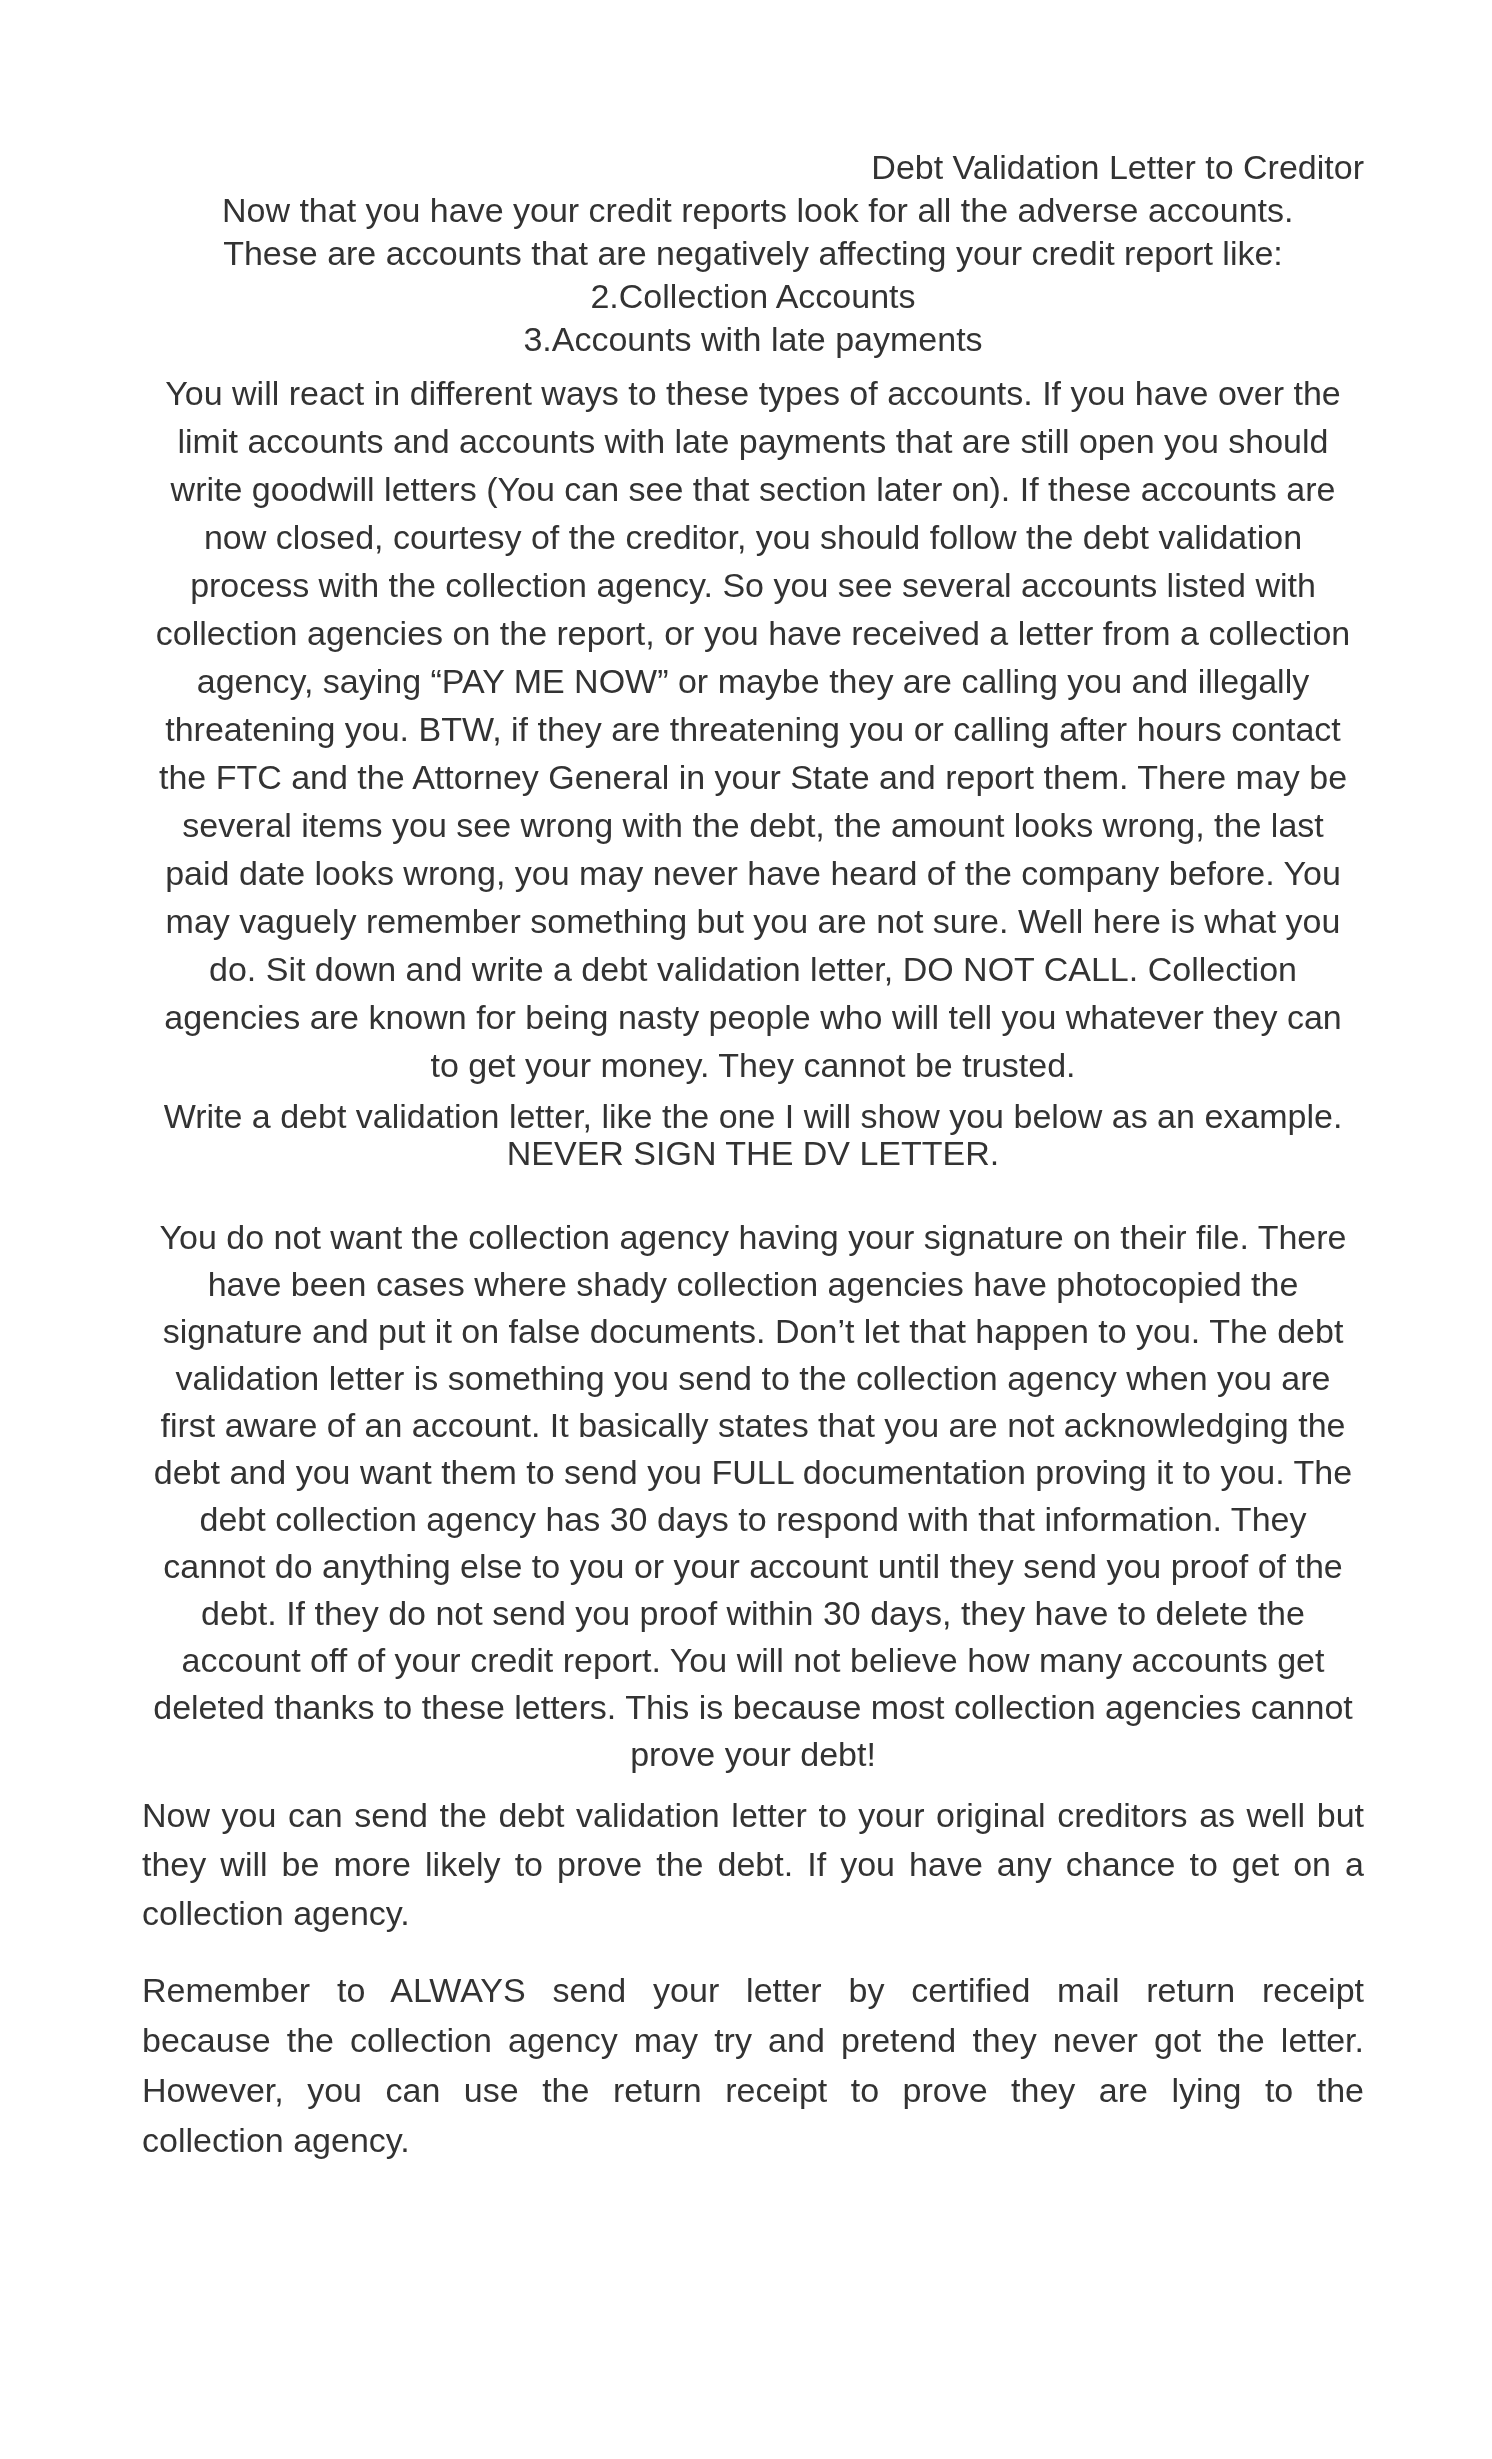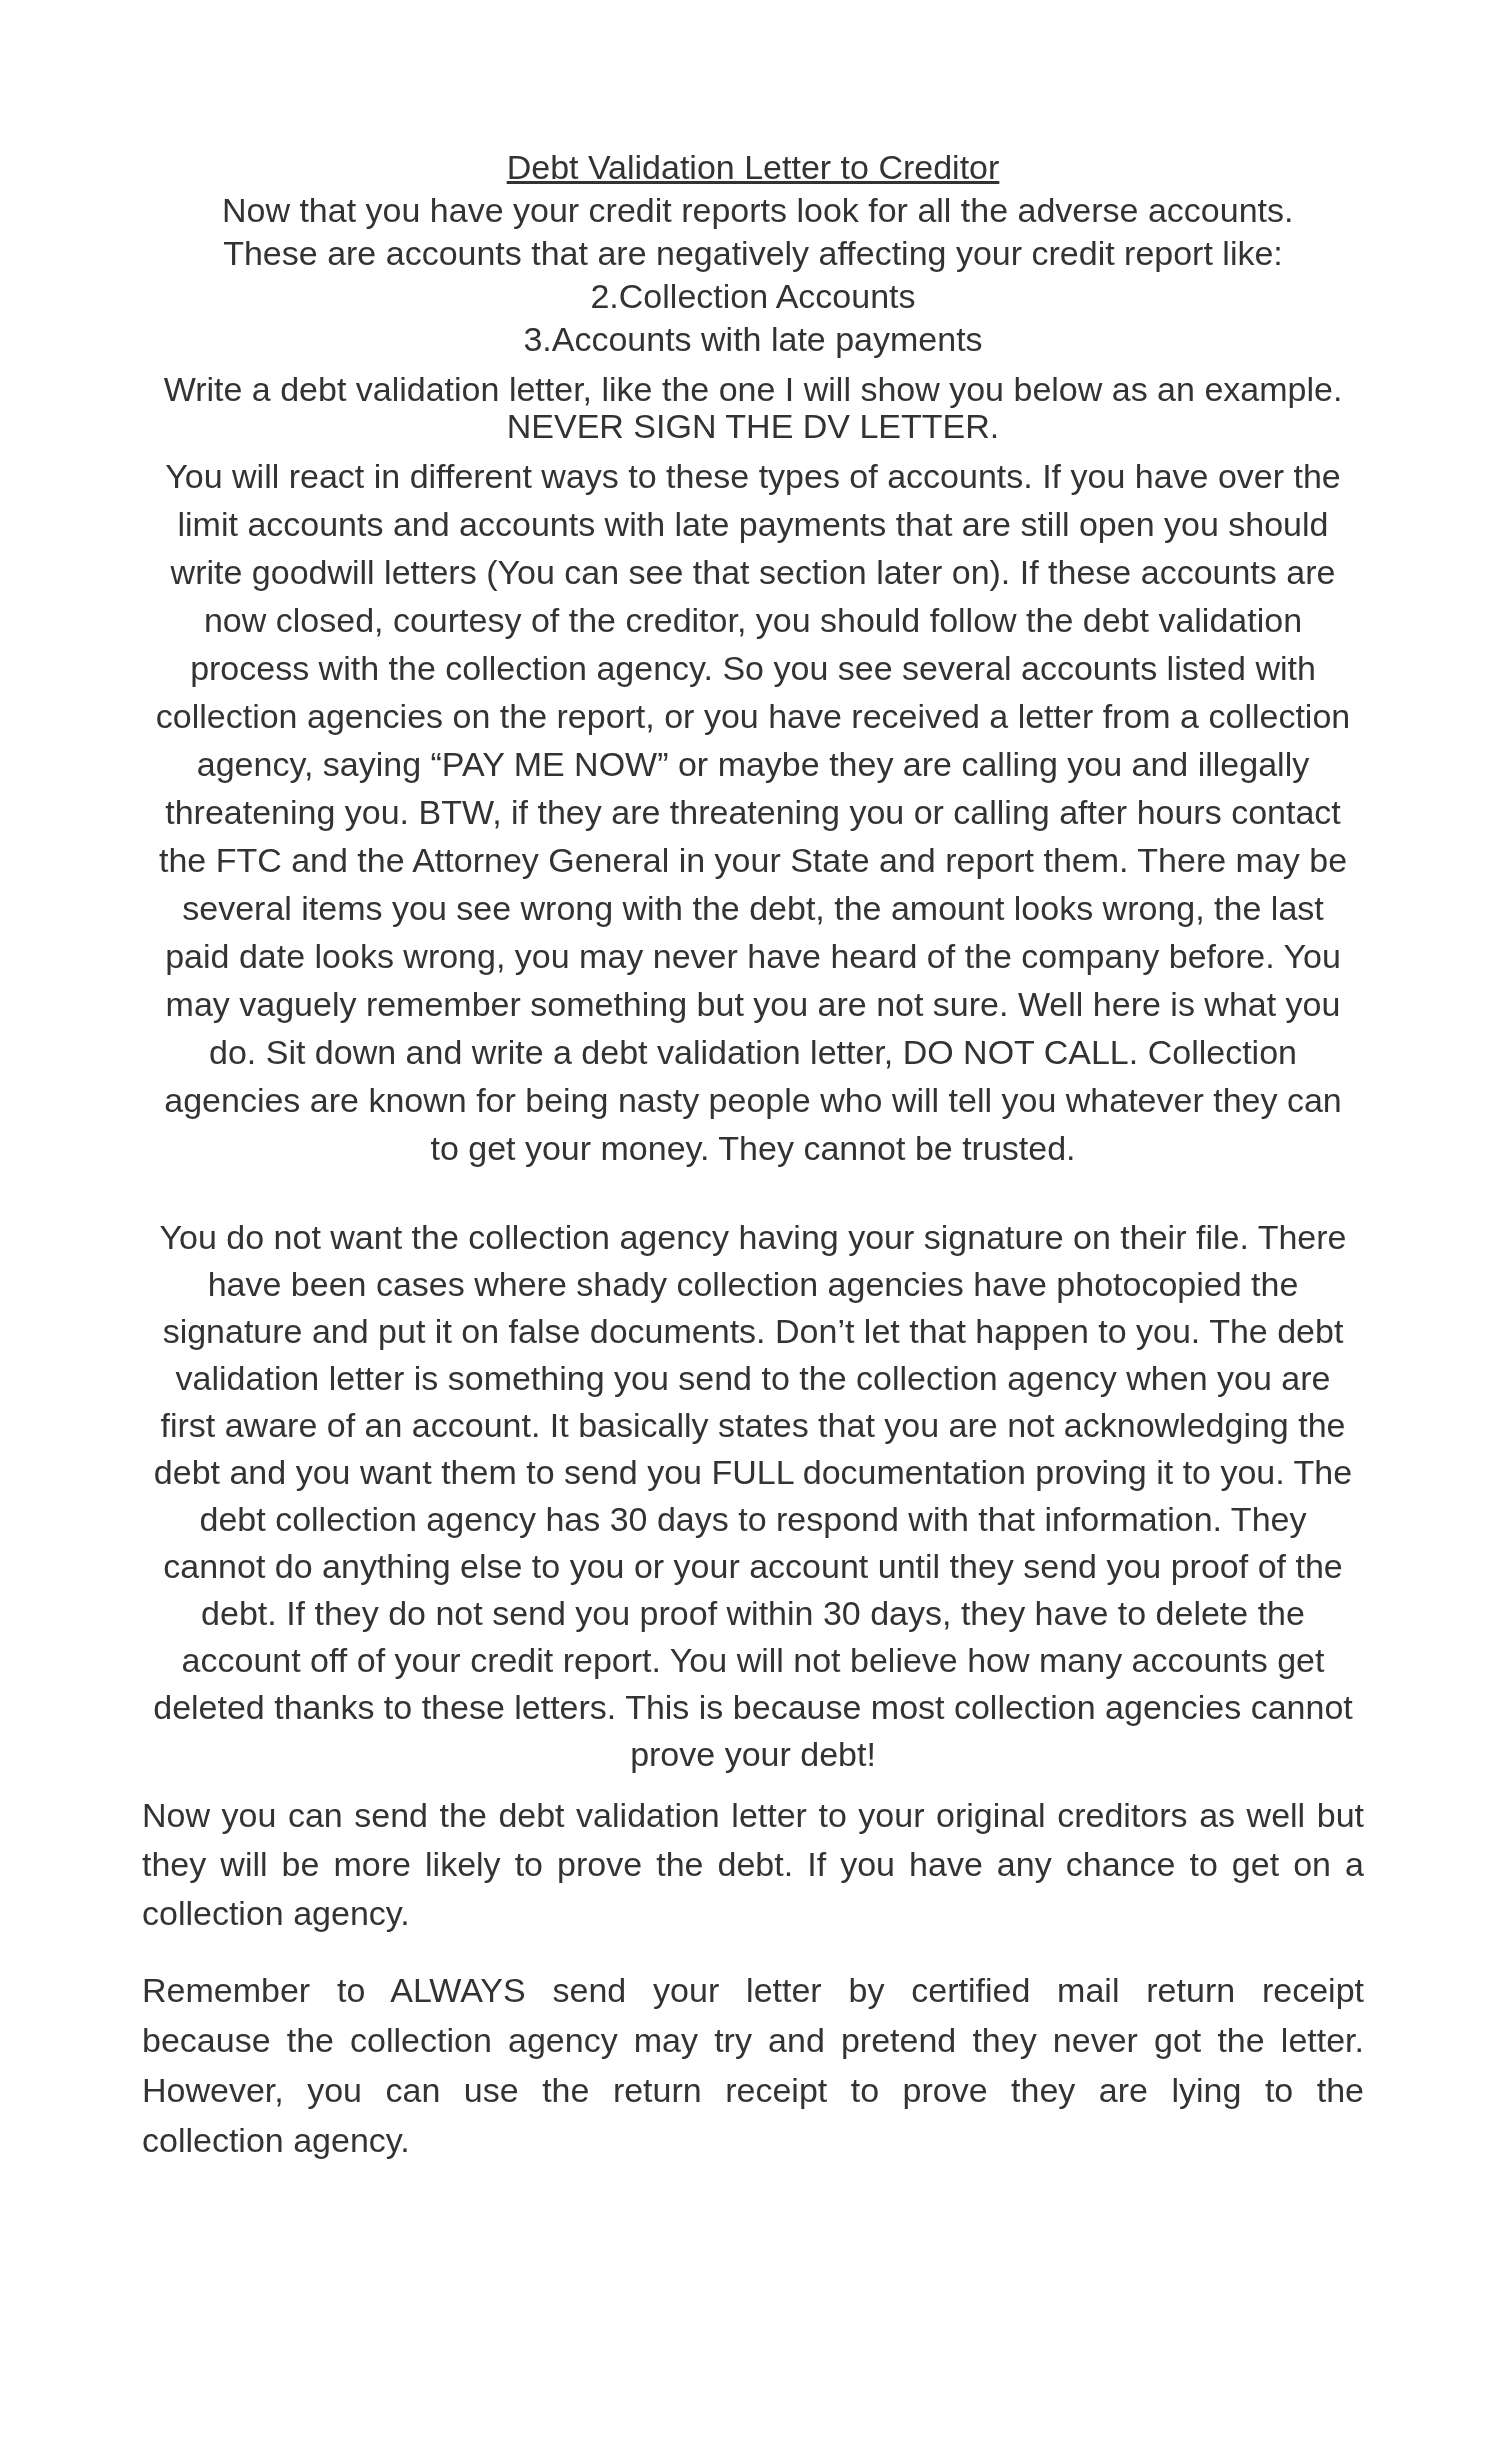--- a/index.html
+++ b/index.html
@@ -14,21 +14,21 @@
     height: 2459px;
     background: #ffffff;
     color: #333333;
     font-size: 34px;
     font-weight: 400;
     padding: 146px 129px 0 142px;
     overflow: hidden;
   }
   .block { width: 100%; }
   .tline { white-space: pre-wrap; text-align: center; }
-  .title { text-align: center; text-decoration: underline; }
+  .title { text-align: right; }
   .intro          { line-height: 43px; }
   .para-react     { line-height: 48px; margin-top: 7.7px;  }
   .para-write     { line-height: 37px; margin-top: 9.6px; }
   .para-signature { line-height: 47px; margin-top: 42px; }
   .para-creditors { line-height: 49px; margin-top: 13px; }
   .para-certified { line-height: 50px; margin-top: 27px; }
   .justify .tline {
     text-align: justify;
     text-align-last: justify;
   }
@@ -45,41 +45,41 @@
   <section class="block intro">
     <div class="title tline">Debt Validation Letter to Creditor</div>
     <div>
         <div class="tline"> Now that you have your credit reports look for all the adverse accounts.</div>
         <div class="tline">These are accounts that are negatively affecting your credit report like:</div>
         <div class="tline">2.Collection Accounts</div>
         <div class="tline">3.Accounts with late payments</div>
       </div>
   </section>
 
-  <section class="block para-write">
-      <div class="tline">Write a debt validation letter, like the one I will show you below as an example.</div>
-      <div class="tline">NEVER SIGN THE DV LETTER.</div>
-    </section>
-
   <section class="block para-react">
       <div class="tline">You will react in different ways to these types of accounts. If you have over the</div>
       <div class="tline">limit accounts and accounts with late payments that are still open you should</div>
       <div class="tline">write goodwill letters (You can see that section later on). If these accounts are</div>
       <div class="tline">now closed, courtesy of the creditor, you should follow the debt validation</div>
       <div class="tline">process with the collection agency. So you see several accounts listed with</div>
       <div class="tline">collection agencies on the report, or you have received a letter from a collection</div>
       <div class="tline">agency, saying “PAY ME NOW” or maybe they are calling you and illegally</div>
       <div class="tline">threatening you. BTW, if they are threatening you or calling after hours contact</div>
       <div class="tline">the FTC and the Attorney General in your State and report them. There may be</div>
       <div class="tline">several items you see wrong with the debt, the amount looks wrong, the last</div>
       <div class="tline">paid date looks wrong, you may never have heard of the company before. You</div>
       <div class="tline">may vaguely remember something but you are not sure. Well here is what you</div>
       <div class="tline">do. Sit down and write a debt validation letter, DO NOT CALL. Collection</div>
       <div class="tline">agencies are known for being nasty people who will tell you whatever they can</div>
       <div class="tline">to get your money. They cannot be trusted.</div>
+    </section>
+
+  <section class="block para-write">
+      <div class="tline">Write a debt validation letter, like the one I will show you below as an example.</div>
+      <div class="tline">NEVER SIGN THE DV LETTER.</div>
     </section>
 
   <section class="block para-signature">
       <div class="tline">You do not want the collection agency having your signature on their file. There</div>
       <div class="tline">have been cases where shady collection agencies have photocopied the</div>
       <div class="tline">signature and put it on false documents. Don’t let that happen to you. The debt</div>
       <div class="tline">validation letter is something you send to the collection agency when you are</div>
       <div class="tline">first aware of an account. It basically states that you are not acknowledging the</div>
       <div class="tline">debt and you want them to send you FULL documentation proving it to you. The</div>
       <div class="tline">debt collection agency has 30 days to respond with that information. They</div>

